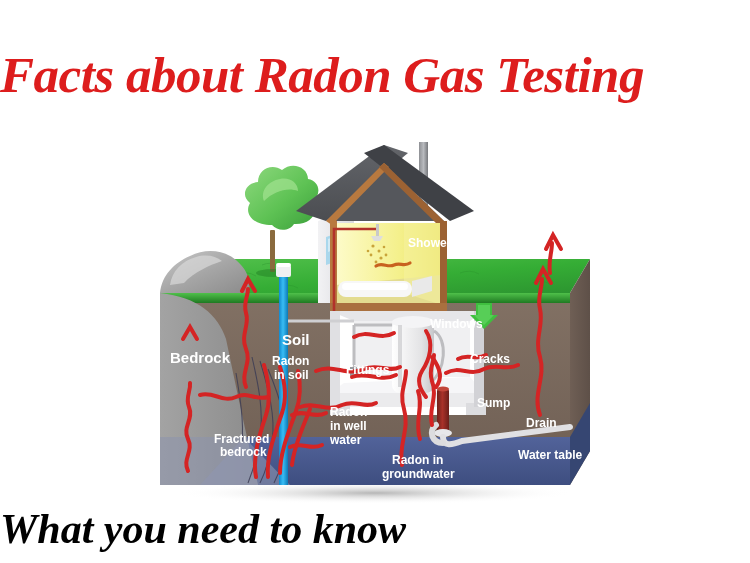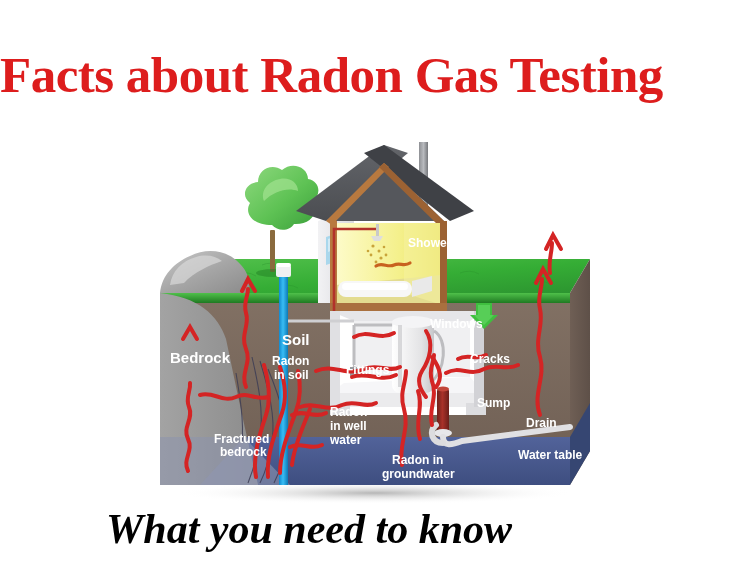--- a/index.html
+++ b/index.html
@@ -23,33 +23,33 @@
   }
 
   
   #title {
     position: absolute;
     left: 0; top: 47px;
     width: 595px;
     text-align: center;
     font-family: "Liberation Serif", "DejaVu Serif", serif;
     font-weight: bold;
+    font-style: italic;
     font-size: 51px;
     line-height: 56px;
     letter-spacing: -0.5px;
     color: #dd1d1d;
     white-space: nowrap;
   }
 
   
   #subtitle {
     position: absolute;
     left: 0; top: 505px;
     width: 618px;
-    text-align: center;
     font-family: "Liberation Serif", "DejaVu Serif", serif;
     font-weight: bold;
     font-style: italic;
     font-size: 42px;
     line-height: 48px;
     color: #000000;
     white-space: nowrap;
   }
 
   

